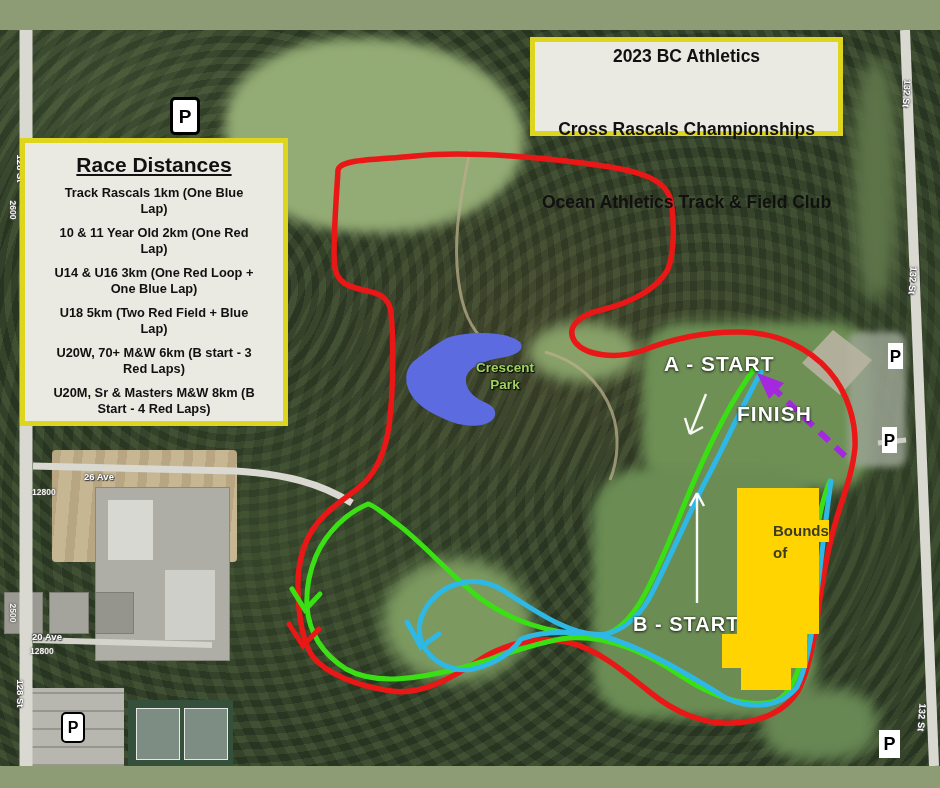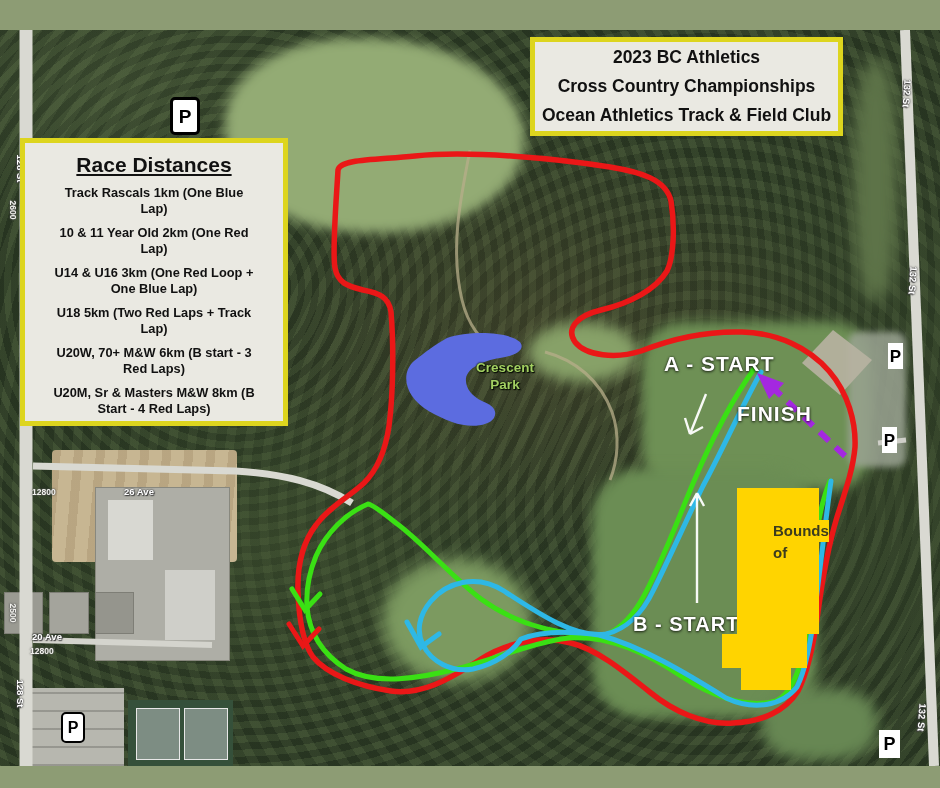--- a/index.html
+++ b/index.html
@@ -47,21 +47,21 @@
   .p-icon.bordered{border:3px solid #000;border-radius:5px;}
 
   
   .oob{position:absolute;z-index:6;}
   .oob div{position:absolute;background:#ffd400;margin-left:24px;}
   .oob-text{color:#3c3c1e;font-weight:700;font-size:15px;line-height:1.45;position:absolute;z-index:2;}
 
   
   .info-box{position:absolute;background:#eae9e2;border:5px solid #ddd51e;z-index:8;color:#111;}
   .title-box{left:530px;top:37px;width:303px;height:89px;display:flex;flex-direction:column;
-    justify-content:center;text-align:center;font-weight:700;font-size:17.5px;line-height:1.65;}
+    justify-content:flex-start;text-align:center;font-weight:700;font-size:17.5px;line-height:1.65;gap:44px;}
   .legend-box{left:20px;top:138px;width:244px;height:266px;padding:6px 7px;text-align:center;}
   .legend-title{font-size:21px;font-weight:800;text-decoration:underline;margin:4px 0 6px 0;}
   .legend-item{font-size:12.8px;font-weight:700;line-height:1.25;margin:8px 18px;}
 </style>
 </head>
 <body>
 
 <div class="stage">
 
   <div class="map">
@@ -157,21 +157,21 @@
   <div class="park-label" style="left:455px;top:360px;width:100px;">
     <div>Crescent</div>
     <div>Park</div>
   </div>
 
   <div class="street-label rot90" style="left:6px;top:163px;">128 St</div>
   <div class="street-label rot90" style="left:6px;top:688px;">128 St</div>
   <div class="street-label rot94" style="left:893px;top:88px;">132 St</div>
   <div class="street-label rot94" style="left:899px;top:275px;">132 St</div>
   <div class="street-label rot94" style="left:908px;top:712px;">132 St</div>
-  <div class="street-label" style="left:84px;top:486px;margin-left:40px;">26 Ave</div>
+  <div class="street-label" style="left:84px;top:471px;">26 Ave</div>
   <div class="street-label" style="left:32px;top:631px;">20 Ave</div>
   <div class="addr-label" style="left:32px;top:487px;">12800</div>
   <div class="addr-label" style="left:30px;top:646px;">12800</div>
   <div class="addr-label rot90" style="left:4px;top:205px;">2600</div>
   <div class="addr-label rot90" style="left:4px;top:608px;">2500</div>
 
   <div class="p-icon bordered" style="left:170px;top:97px;width:24px;height:32px;font-size:19px;">P</div>
   <div class="p-icon" style="left:888px;top:343px;width:15px;height:26px;font-size:17px;">P</div>
   <div class="p-icon" style="left:882px;top:427px;width:15px;height:26px;font-size:17px;">P</div>
   <div class="p-icon bordered" style="left:61px;top:712px;width:20px;height:27px;font-size:16px;border-width:2px;">P</div>
@@ -182,29 +182,29 @@
     <div style="left:698px;top:634px;width:85px;height:34px;"></div>
     <div style="left:717px;top:668px;width:50px;height:22px;"></div>
     <div class="oob-text" style="left:725px;top:520px;background:none;">
       <div>Out of</div>
       <div>Bounds</div>
     </div>
   </div>
 
   <div class="info-box title-box">
     <div>2023 BC Athletics</div>
-    <div>Cross Country Championships</div>
+    <div>Cross Rascals Championships</div>
     <div>Ocean Athletics Track &amp; Field Club</div>
   </div>
 
   <div class="info-box legend-box">
     <div class="legend-title">Race Distances</div>
     <div class="legend-item">Track Rascals  1km (One Blue Lap)</div>
     <div class="legend-item">10 &amp; 11 Year Old 2km (One Red Lap)</div>
     <div class="legend-item">U14 &amp; U16 3km (One Red Loop + One Blue Lap)</div>
-    <div class="legend-item">U18 5km (Two Red Laps + Track Lap)</div>
+    <div class="legend-item">U18 5km (Two Red Field + Blue Lap)</div>
     <div class="legend-item">U20W, 70+ M&amp;W 6km (B start - 3 Red Laps)</div>
     <div class="legend-item">U20M, Sr &amp; Masters M&amp;W 8km (B Start - 4 Red Laps)</div>
   </div>
 
   <div class="band top"></div>
   <div class="band bottom"></div>
 </div>
 
 </body></html>

